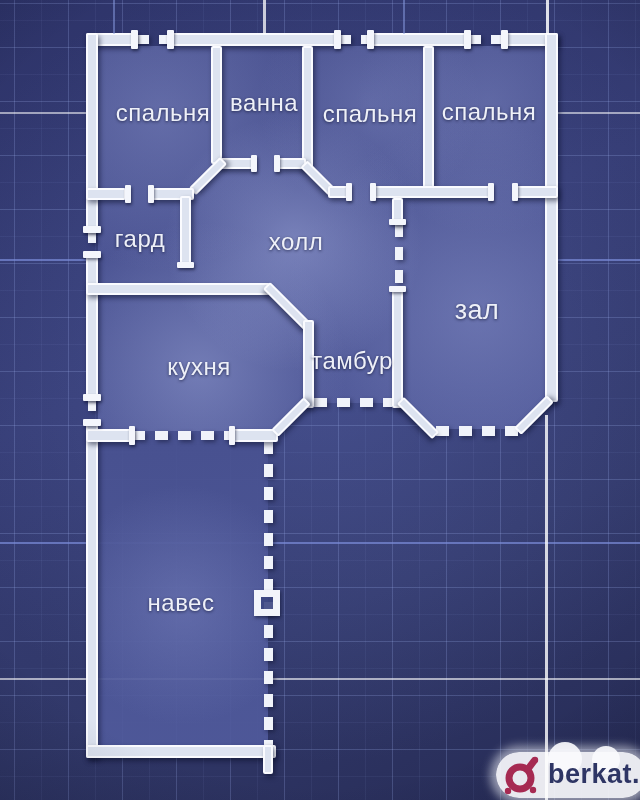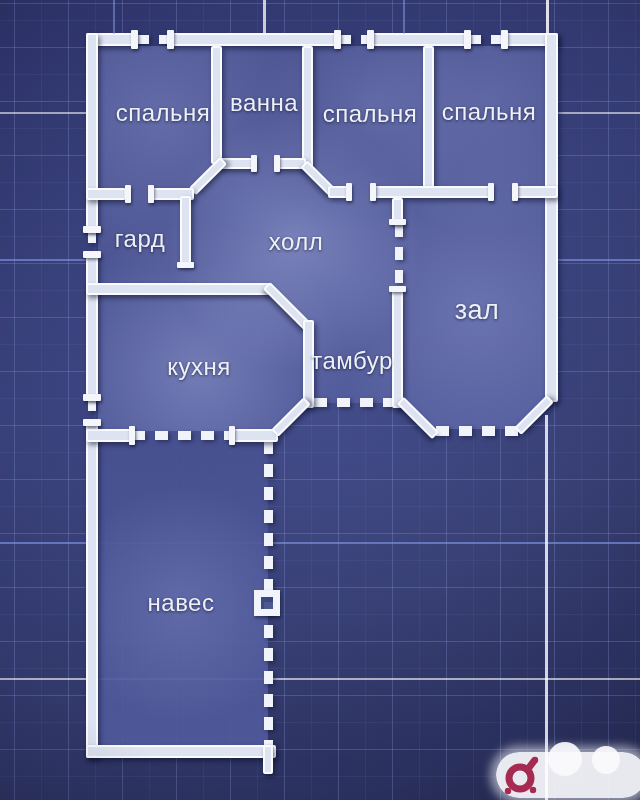--- a/index.html
+++ b/index.html
@@ -199,14 +199,15 @@
   <div class="wm-blob"></div>
   <div class="wm-mark">
     <svg width="44" height="44" viewBox="0 0 44 44">
       <circle cx="20" cy="25" r="11" fill="none" stroke="#a62a52" stroke-width="7"></circle>
       <path d="M28 16 L34 8" stroke="#a62a52" stroke-width="7" stroke-linecap="round"></path>
       <circle cx="35" cy="7" r="3.2" fill="#a62a52"></circle>
       <circle cx="8" cy="38" r="3.2" fill="#a62a52"></circle>
       <circle cx="33" cy="37" r="3.2" fill="#a62a52"></circle>
     </svg>
   </div>
+  <span class="wm-text">berkat.</span>
 
 </div>
 
 </body></html>

